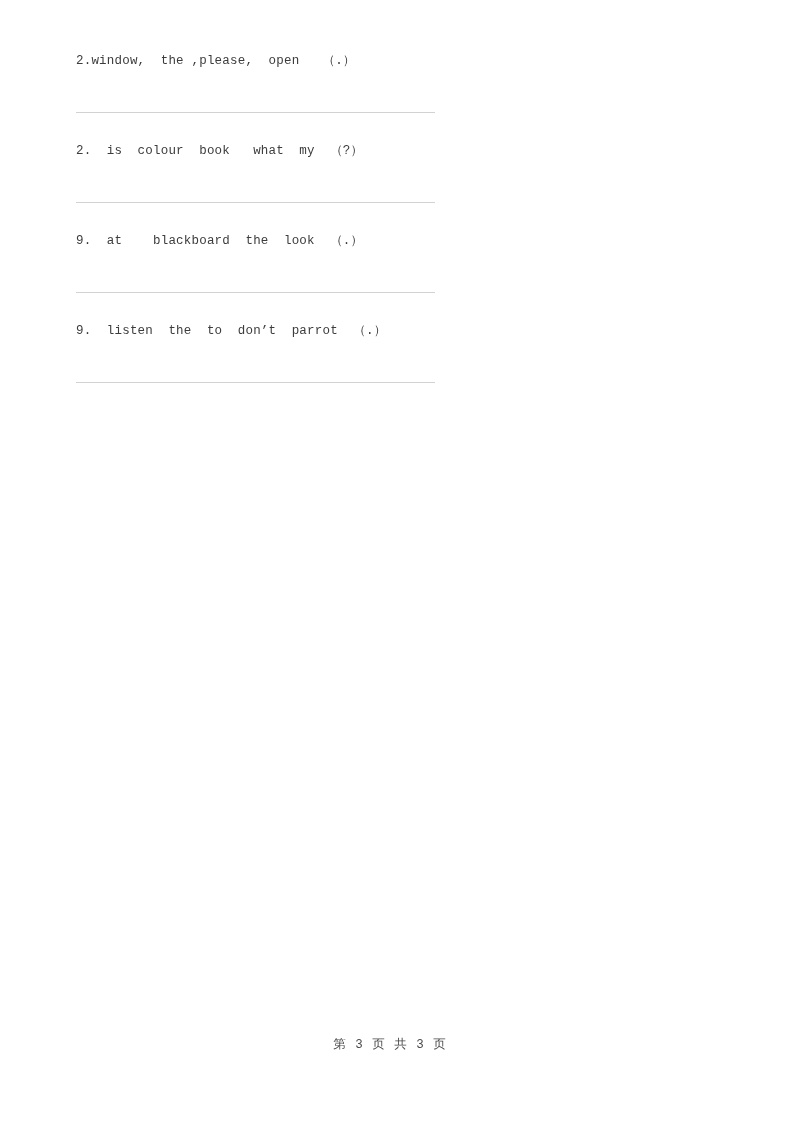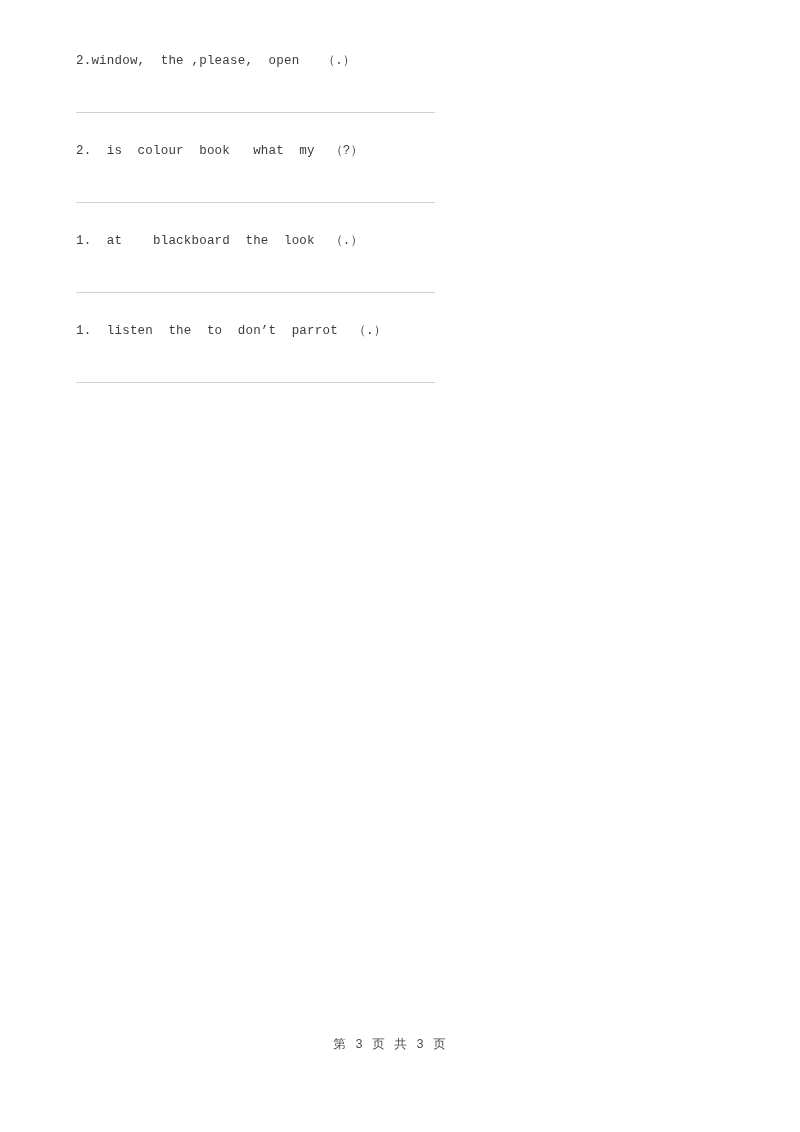--- a/index.html
+++ b/index.html
@@ -88,26 +88,26 @@
       <div class="qtext">2.window,  the ,please,  open   （.）</div>
       <div class="qrule"></div>
     </div>
 
     <div class="qblock">
       <div class="qtext">2.  is  colour  book   what  my  （?）</div>
       <div class="qrule"></div>
     </div>
 
     <div class="qblock">
-      <div class="qtext">1.  at    blackboard  the  look  （.）</div>
+      <div class="qtext">9.  at    blackboard  the  look  （.）</div>
       <div class="qrule"></div>
     </div>
 
     <div class="qblock">
-      <div class="qtext">1.  listen  the  to  don’t  parrot  （.）</div>
+      <div class="qtext">9.  listen  the  to  don’t  parrot  （.）</div>
       <div class="qrule"></div>
     </div>
 
   </div>
 
   <div class="footer">
     <span class="footer-text">第 3 页 共 3 页</span>
   </div>
 
 </div>

